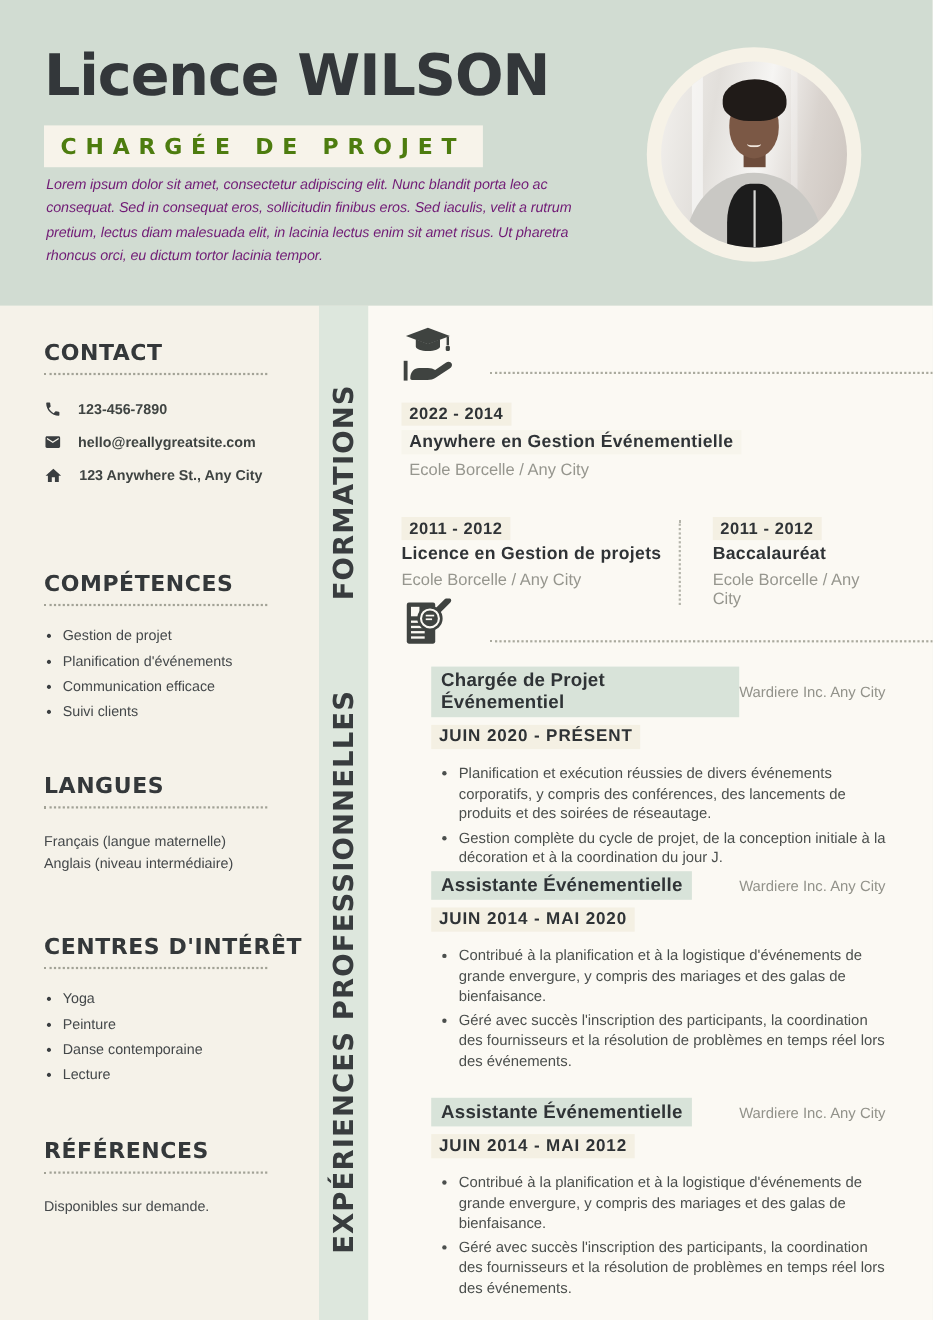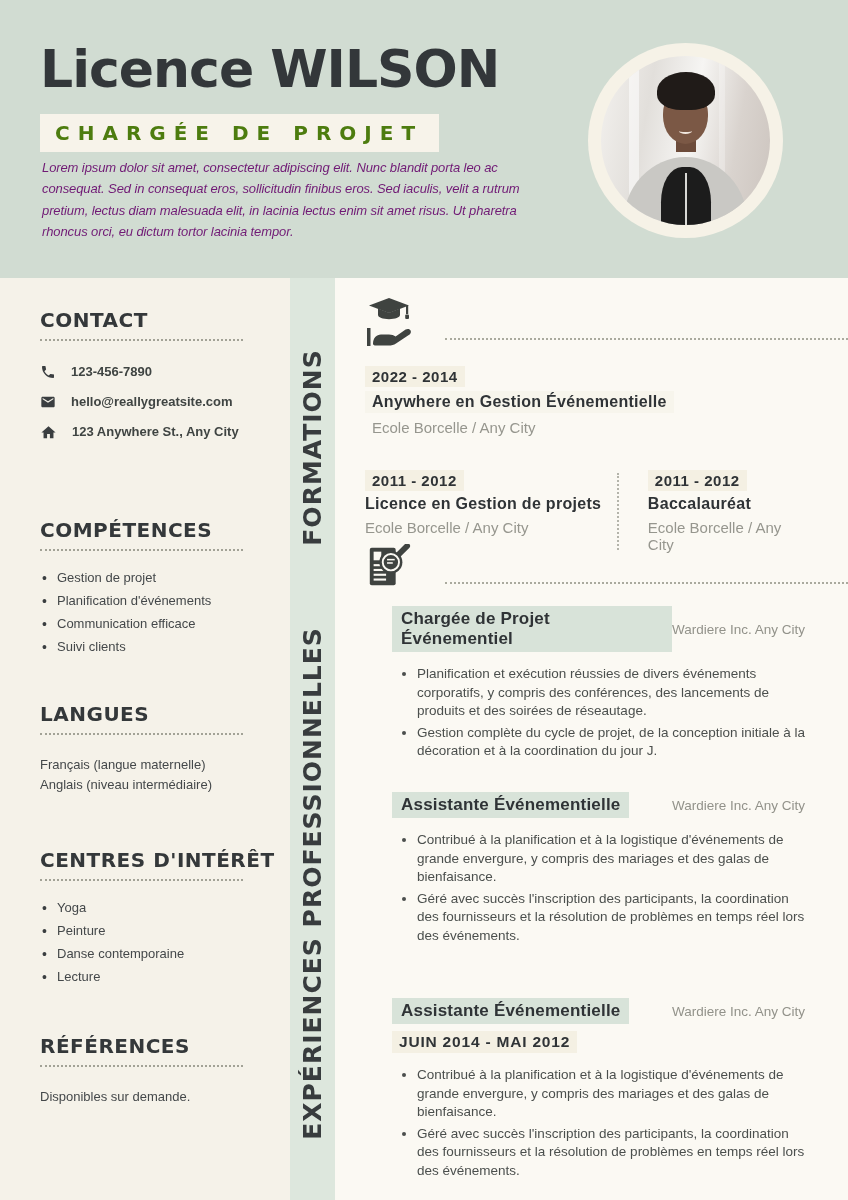--- a/index.html
+++ b/index.html
@@ -243,31 +243,37 @@
         </g>
       </svg>
       <div class="longdots"></div>
     </div>
 
     <div class="job job1">
       <div class="job-head">
         <span class="hl-sage job-title">Chargée de Projet Événementiel</span>
         <span class="job-company">Wardiere Inc. Any City</span>
       </div>
+      <div class="job-dates-row">
+        <span class="hl-cream job-dates">JUIN 2020 - PRÉSENT</span>
+      </div>
       <ul class="job-bullets">
         <li>Planification et exécution réussies de divers événements corporatifs, y compris des conférences, des lancements de produits et des soirées de réseautage.</li>
         <li>Gestion complète du cycle de projet, de la conception initiale à la décoration et à la coordination du jour J.</li>
       </ul>
     </div>
 
     <div class="job job2">
       <div class="job-head">
         <span class="hl-sage job-title">Assistante Événementielle</span>
         <span class="job-company">Wardiere Inc. Any City</span>
       </div>
+      <div class="job-dates-row">
+        <span class="hl-cream job-dates">JUIN 2014 - MAI 2020</span>
+      </div>
       <ul class="job-bullets">
         <li>Contribué à la planification et à la logistique d'événements de grande envergure, y compris des mariages et des galas de bienfaisance.</li>
         <li>Géré avec succès l'inscription des participants, la coordination des fournisseurs et la résolution de problèmes en temps réel lors des événements.</li>
       </ul>
     </div>
 
     <div class="job job3">
       <div class="job-head">
         <span class="hl-sage job-title">Assistante Événementielle</span>
         <span class="job-company">Wardiere Inc. Any City</span>

